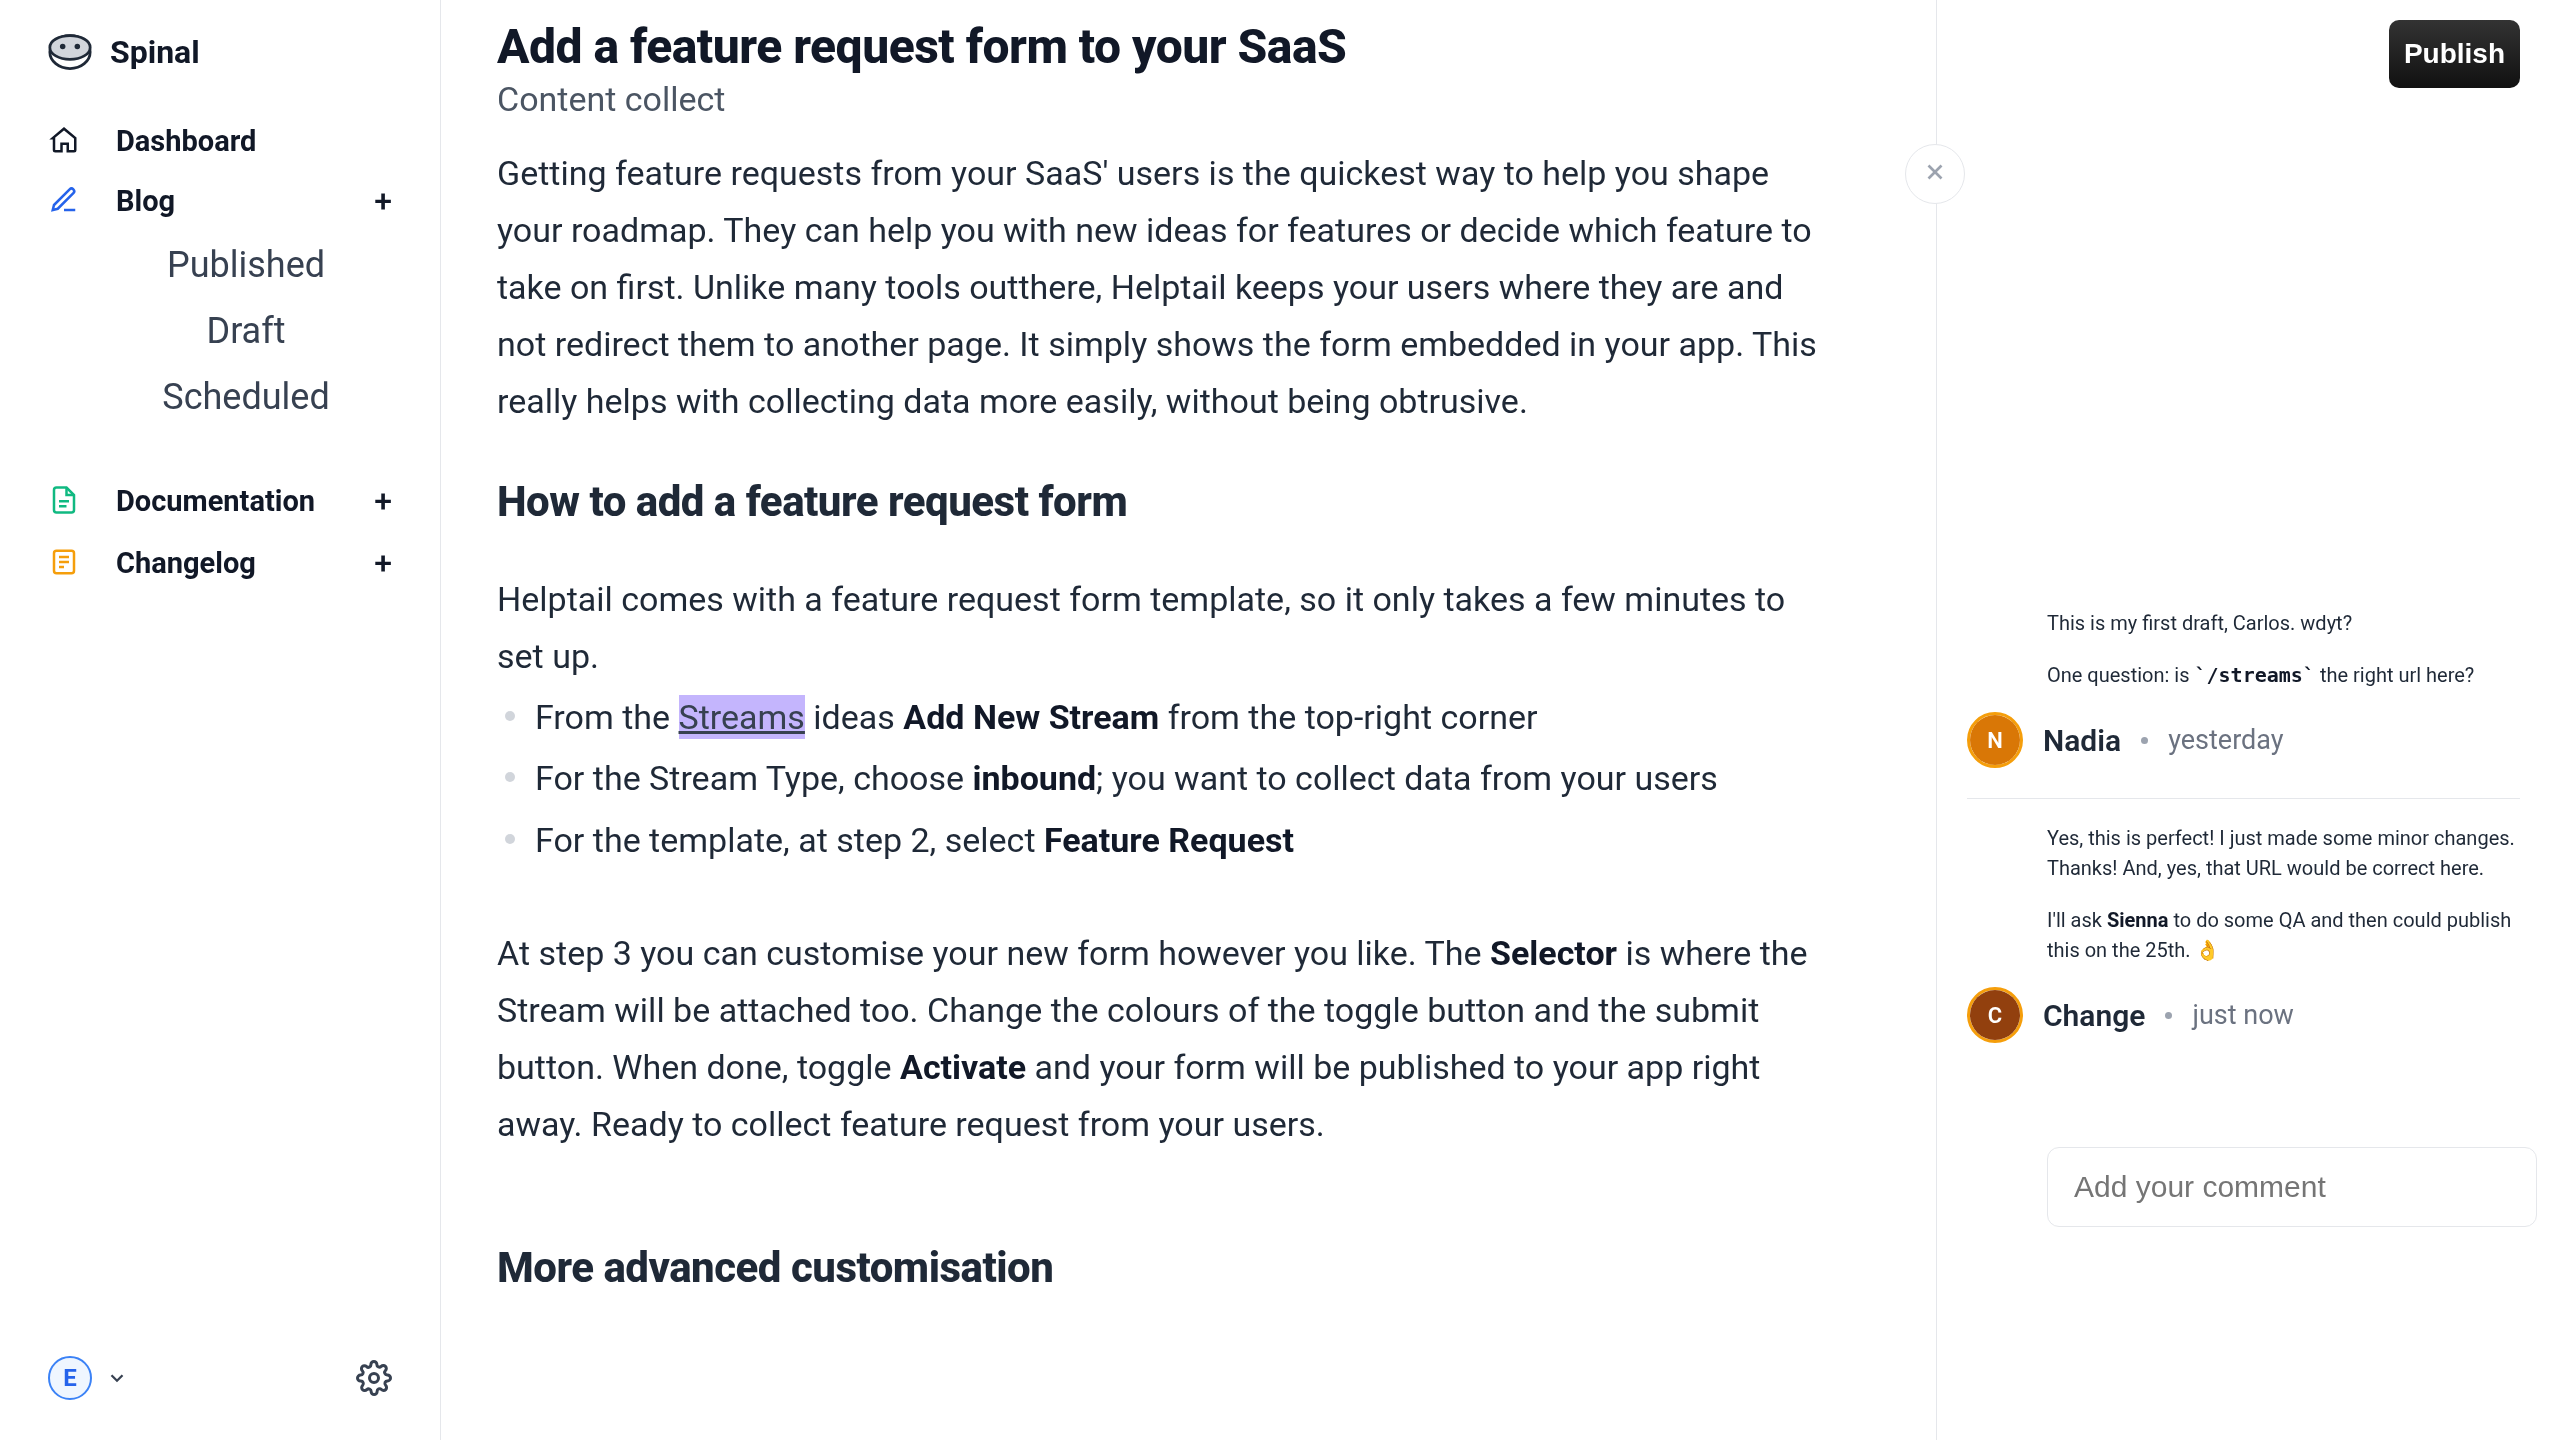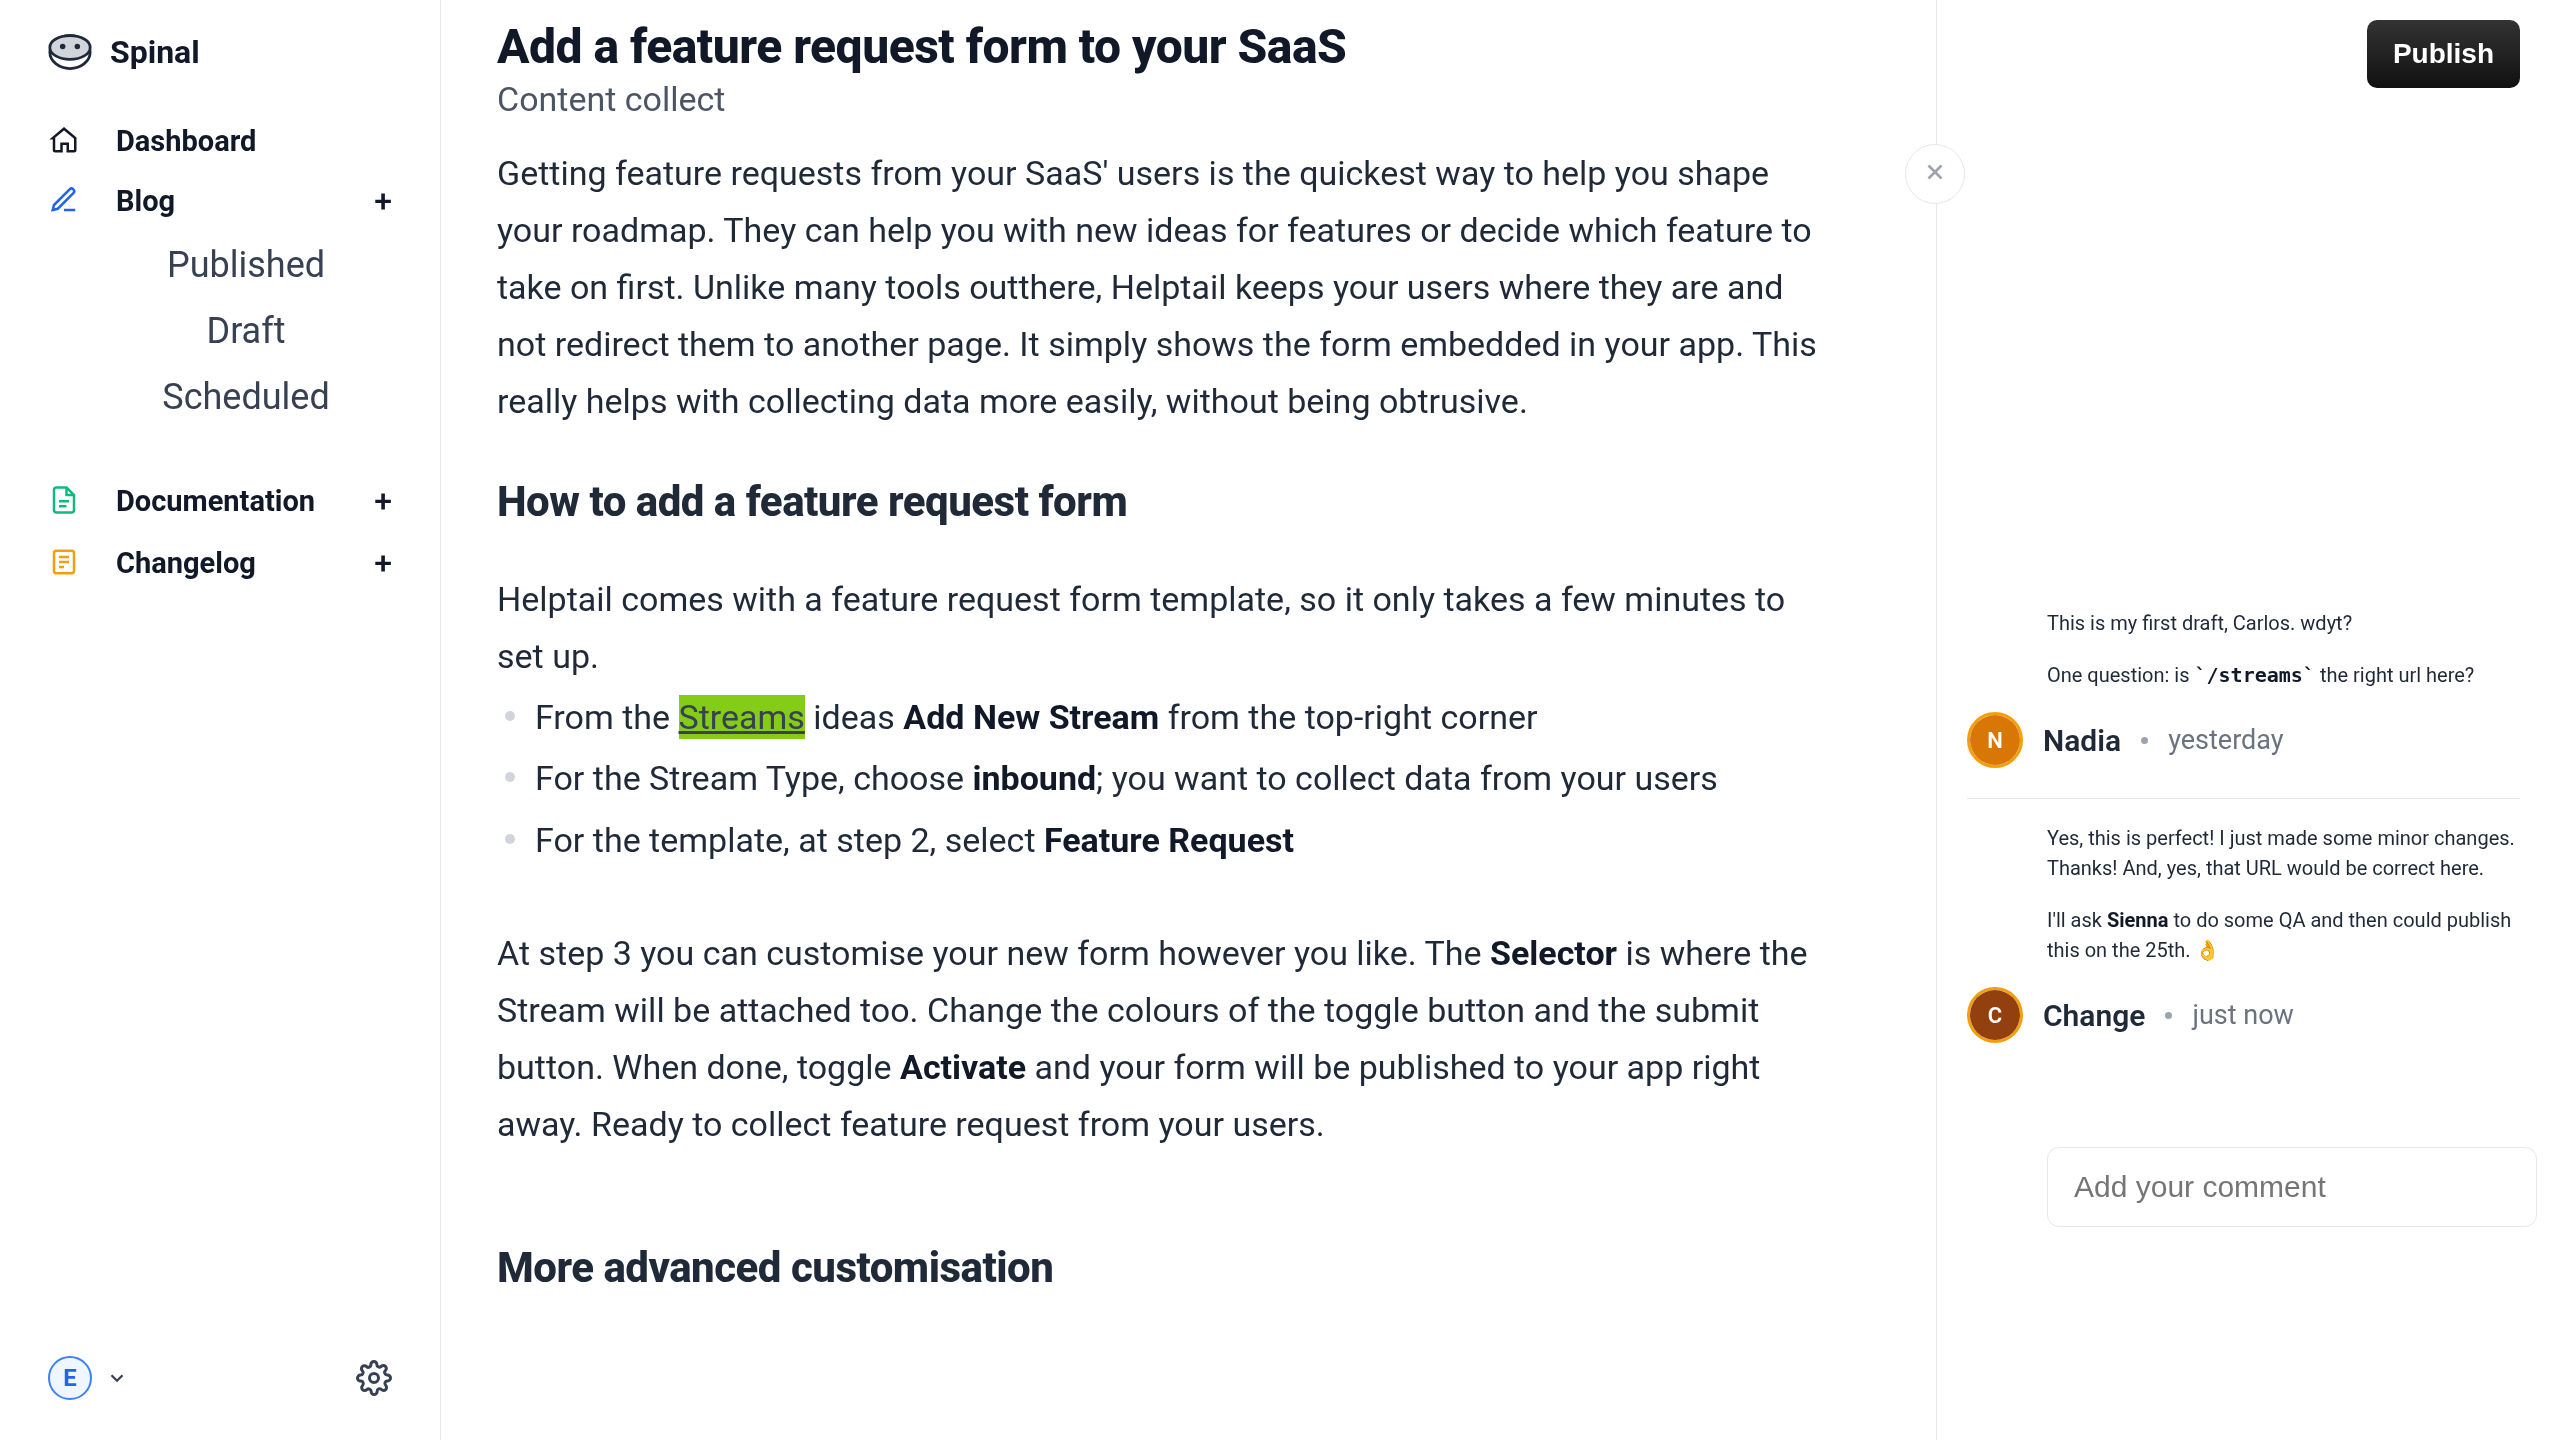--- a/index.html
+++ b/index.html
@@ -164,21 +164,21 @@
   content: "";
   position: absolute;
   left: 8px;
   top: 22px;
   width: 10px;
   height: 10px;
   border-radius: 50%;
   background: #d1d5db;
 }
 .link-highlight {
-  background: #84cc16;
+  background: #c4b5fd;
   text-decoration: underline;
   color: #374151;
   padding: 2px 0;
 }
 .strong { font-weight: 700; color:#111827; }
 
 
 .right {
   position: relative;
   padding-top: 10px;
@@ -188,21 +188,21 @@
   justify-content: flex-end;
   padding: 10px 40px 0 0;
 }
 .publish-btn {
   background: linear-gradient(#333,#111);
   color: #fff;
   font-weight: 700;
   font-size: 28px;
   border: none;
   border-radius: 10px;
-  padding: 18px 26px;
+  padding: 18px 15px;
   cursor: pointer;
 }
 .close-circle {
   position: absolute;
   left: -32px;
   top: 144px;
   width: 60px;
   height: 60px;
   border-radius: 50%;
   background: #fff;

